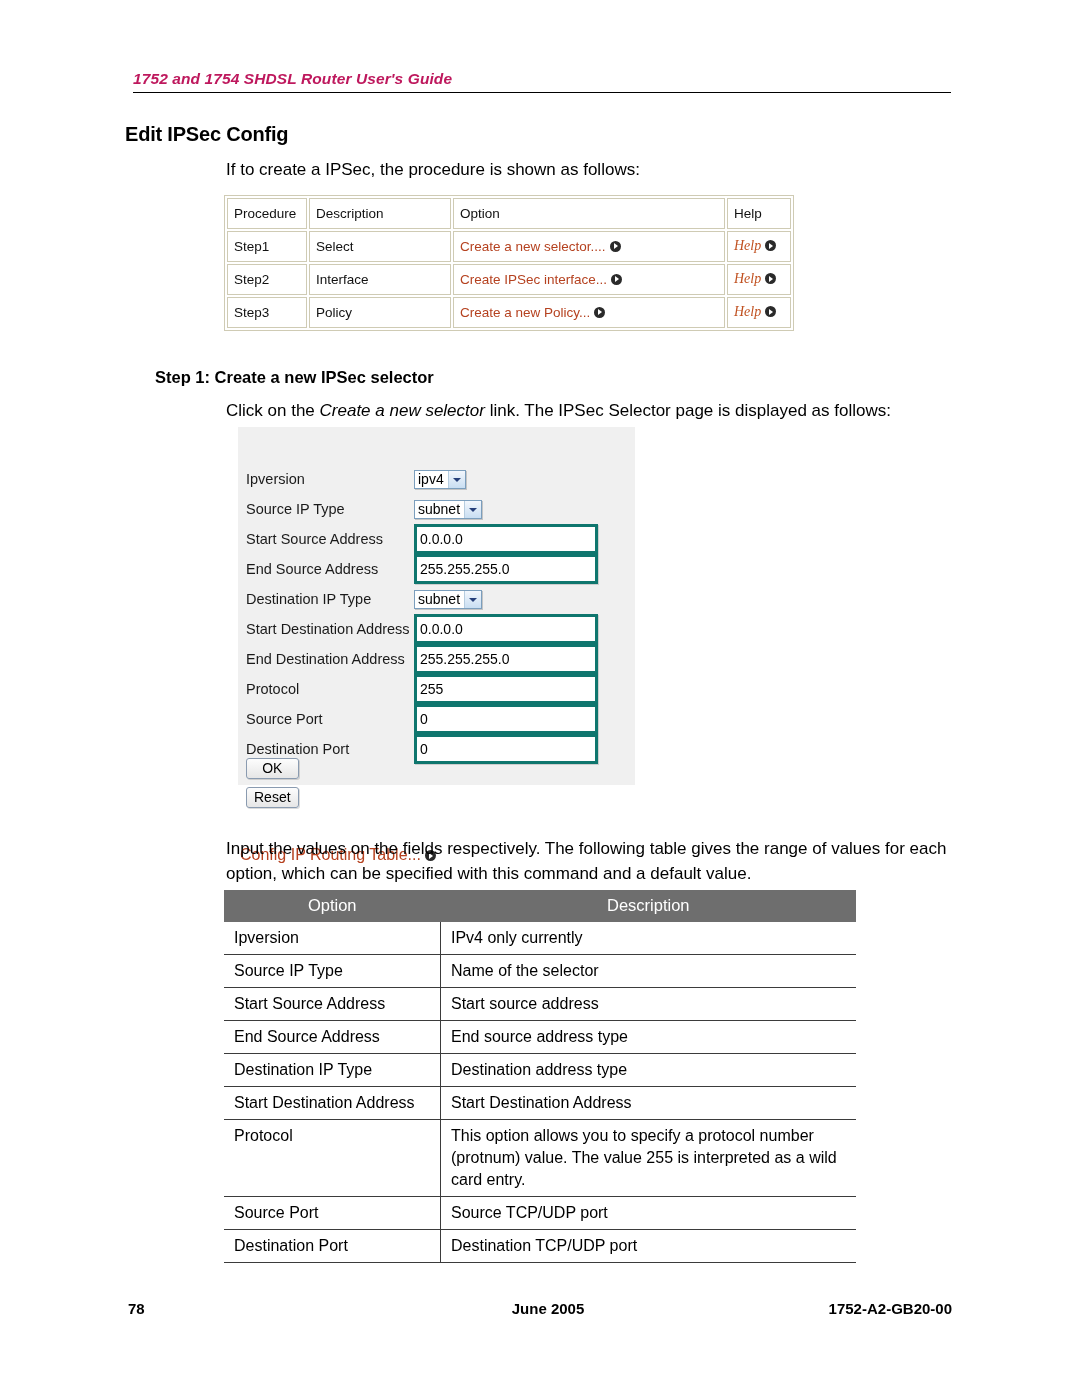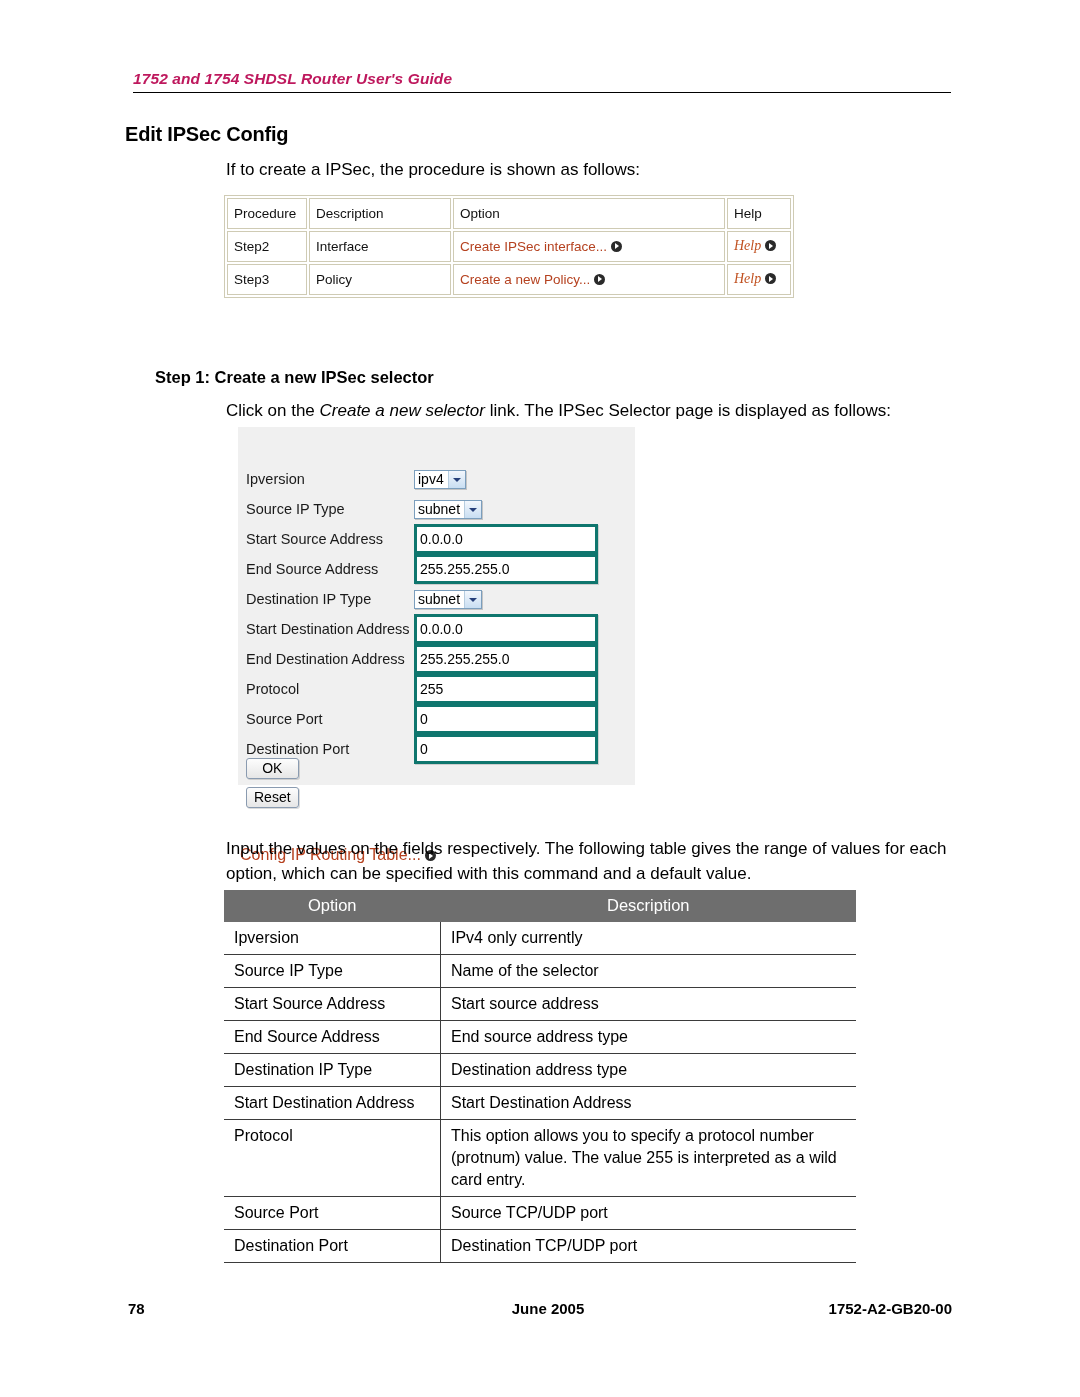--- a/index.html
+++ b/index.html
@@ -300,20 +300,26 @@
 
 <table class="proc-table">
   <tbody id="proc-tbody">
       <tr>
         <td class="c-proc">Procedure</td>
         <td class="c-desc">Description</td>
         <td class="c-opt">Option</td>
         <td class="c-help">Help</td>
       </tr>
       <tr>
+        <td class="c-proc">Step1</td>
+        <td class="c-desc">Select</td>
+        <td class="c-opt"><span class="link-red">Create a new selector....</span><span class="arrow-icon"></span></td>
+        <td class="c-help"><span class="help-link">Help</span><span class="arrow-icon"></span></td>
+      </tr>
+      <tr>
         <td class="c-proc">Step2</td>
         <td class="c-desc">Interface</td>
         <td class="c-opt"><span class="link-red">Create IPSec interface...</span><span class="arrow-icon"></span></td>
         <td class="c-help"><span class="help-link">Help</span><span class="arrow-icon"></span></td>
       </tr>
       <tr>
         <td class="c-proc">Step3</td>
         <td class="c-desc">Policy</td>
         <td class="c-opt"><span class="link-red">Create a new Policy...</span><span class="arrow-icon"></span></td>
         <td class="c-help"><span class="help-link">Help</span><span class="arrow-icon"></span></td>

